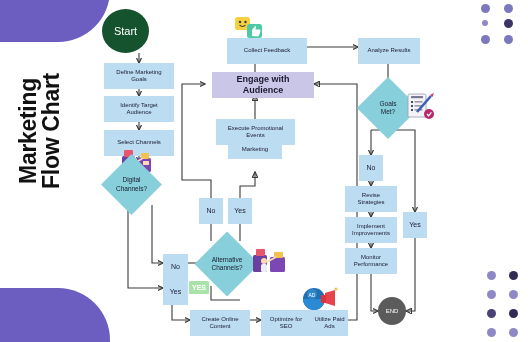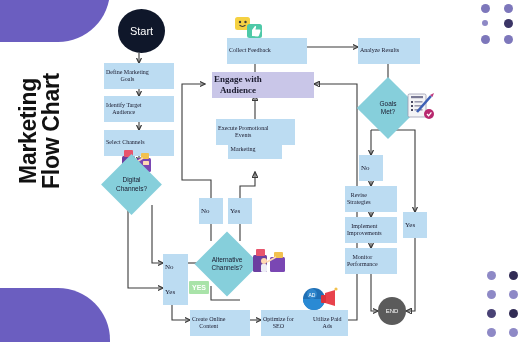--- a/index.html
+++ b/index.html
@@ -58,28 +58,27 @@
     letter-spacing: -0.3px;
     white-space: pre-line;
   }
 
   
   .node {
     position: absolute;
     box-sizing: border-box;
     display: flex;
     align-items: center;
-    justify-content: flex-start;
+    justify-content: center;
     text-align: center;
     color: #1a1a2e;
     font-size: 6px;
     line-height: 1.25;
     padding: 13px 2px;
     white-space: pre-line;
-    font-family: Liberation Serif, serif;
   }
   .proc {
     background: #bcdcf2;
   }
   .proc-strong {
     background: #c9c6e8;
     font-weight: bold;
     font-size: 9px;
   }
   .label-box {
@@ -249,21 +248,21 @@
 
     <line x1="371" y1="206" x2="371" y2="217" marker-end="url(#ah)"></line>
 
     <line x1="371" y1="237" x2="371" y2="248" marker-end="url(#ah)"></line>
 
     <path d="M371,268 L371,311 L378,311" marker-end="url(#ah)"></path>
 
     <path d="M415,230 L415,311 L406,311" marker-end="url(#ah)"></path>
   </svg>
 
-  <div class="term" id="node-start" style="left: 118px; top: 9px; width: 47px; height: 44px; background: #0f172a;">
+  <div class="term" id="node-start" style="left: 102px; top: 9px; width: 47px; height: 44px; background: #14532d;">
     <span>Start</span>
   </div>
 
   <div class="node proc" style="left: 104px; top: 63px; width: 70px; height: 20px; background: rgb(188, 220, 242);">
     <span>Define Marketing
 Goals</span>
   </div>
 
   <div class="node proc" style="left: 104px; top: 96px; width: 70px; height: 20px; background: rgb(188, 220, 242);">
     <span>Identify Target

